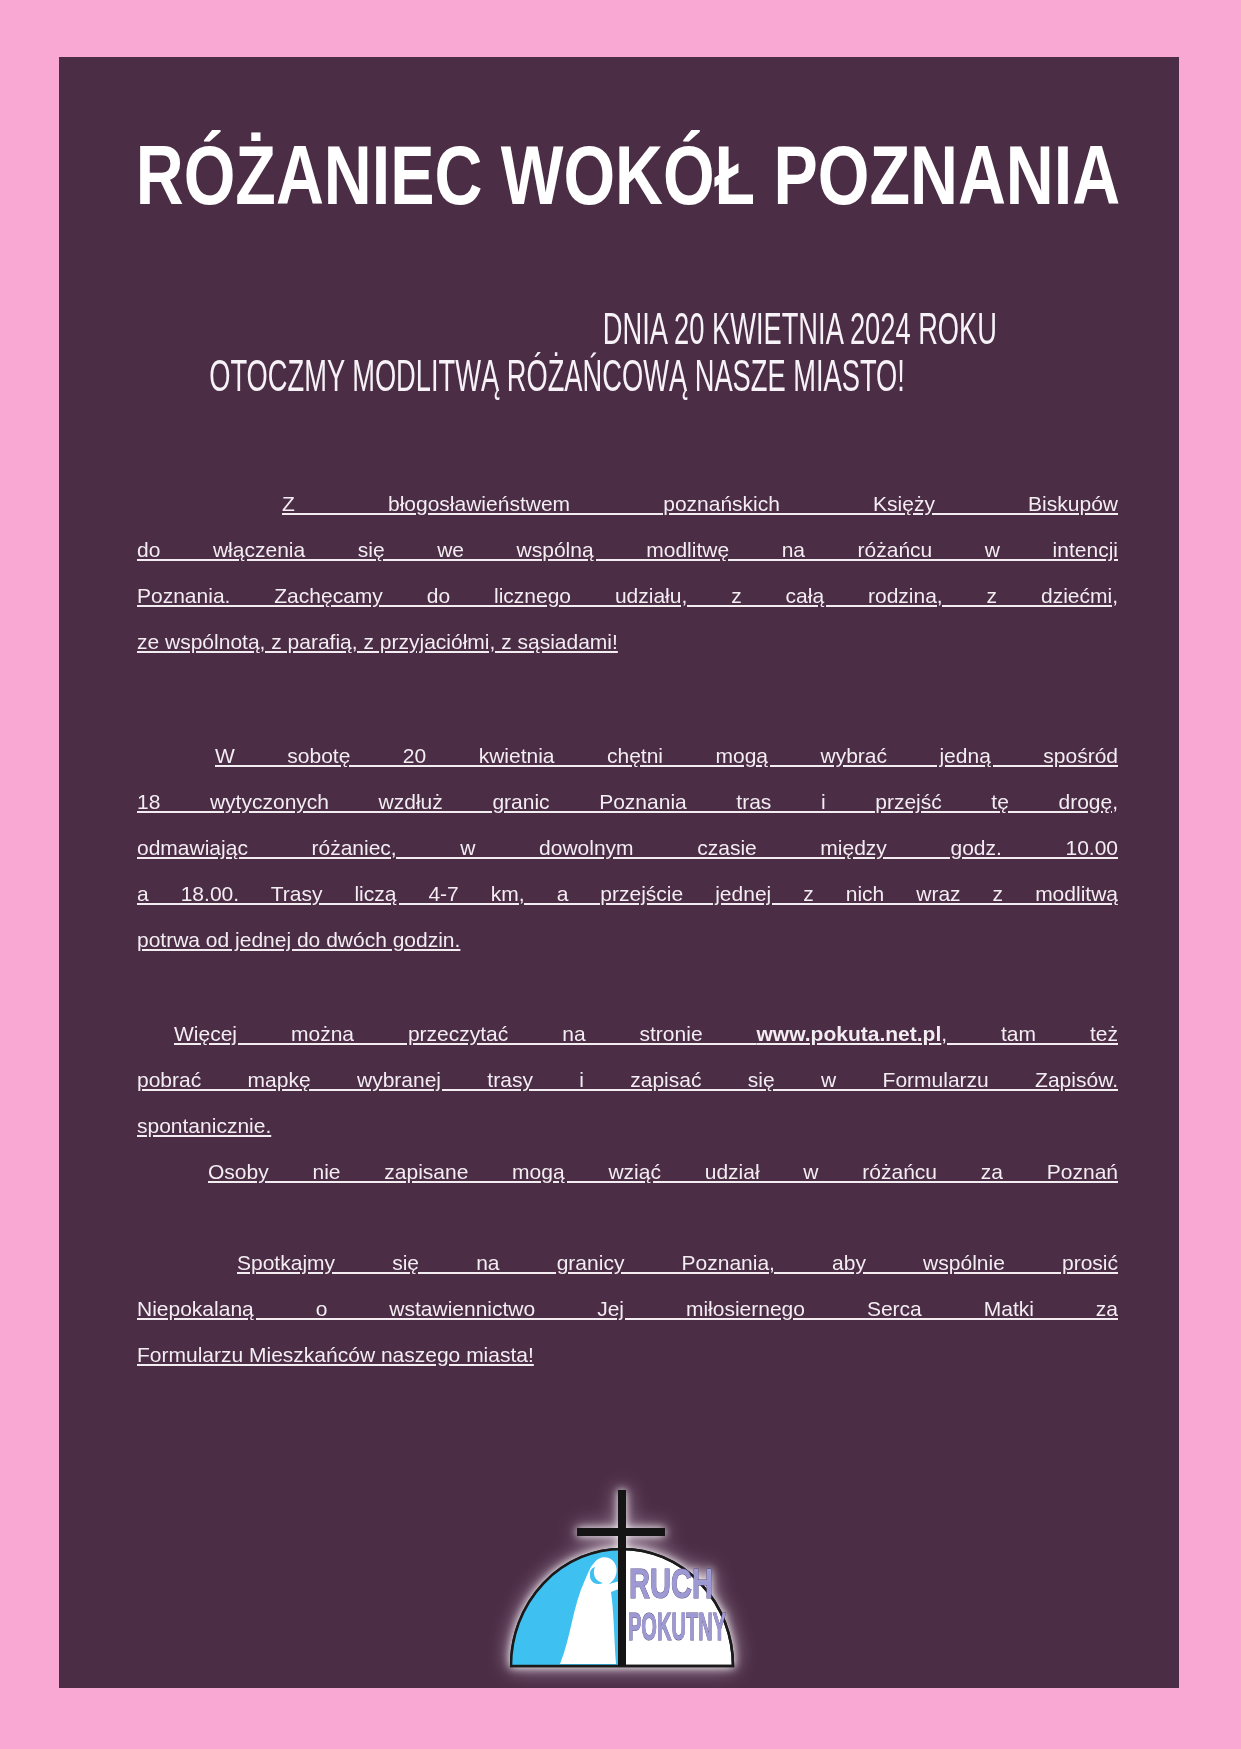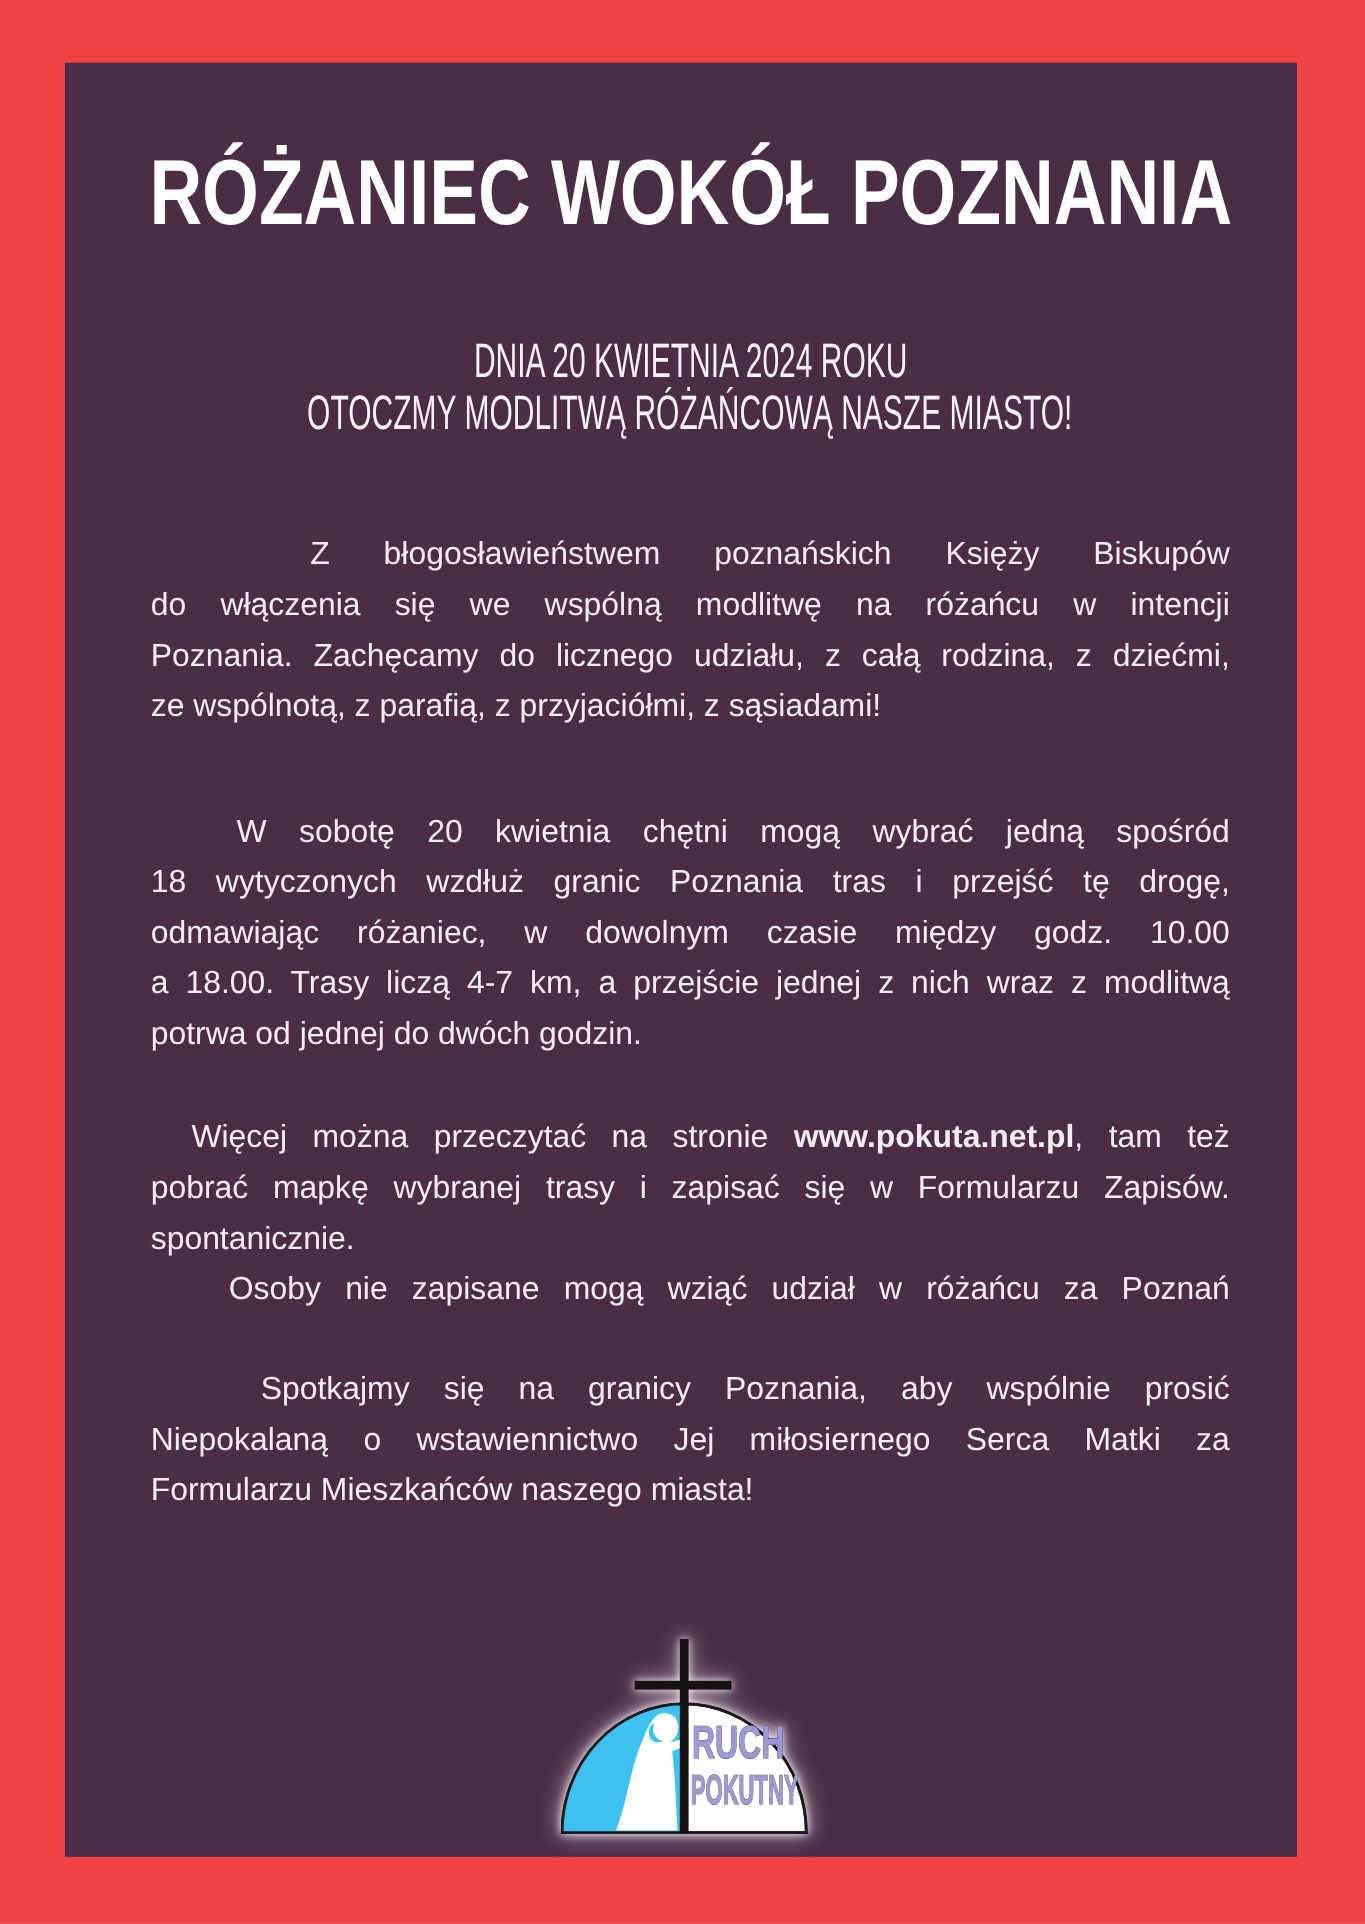--- a/index.html
+++ b/index.html
@@ -1,21 +1,21 @@
 <!DOCTYPE html>
 <html><head>
 <meta charset="utf-8">
 <style>
   html,body { margin:0; padding:0; }
   body { font-family: "Liberation Sans", sans-serif; background:#ffffff; }
   .page {
     position: relative;
     width: 1241px;
     height: 1749px;
-    background: #ef4444;
+    background: #f9a8d4;
     overflow: hidden;
   }
   .poster {
     position: absolute;
     left: 59px; top: 57px;
     width: 1120px; height: 1631px;
     background: #4B2D46;
     color: #F3EDF2;
   }
   .content {
@@ -36,36 +36,37 @@
     transform: scaleX(0.79);
     transform-origin: center;
     letter-spacing: 0px;
   }
   .subtitle {
     margin-top: 88px;
   }
   .subtitle .sub-line {
     height: 47px;
     display: flex;
-    justify-content: center;
+    justify-content: flex-end;
     align-items: center;
   }
   .subtitle .sub-text {
     font-size: 44px;
     font-weight: 400;
     color: #F7F2F7;
     white-space: nowrap;
     transform: scaleX(0.62);
     transform-origin: center;
   }
   .body-text {
     margin-top: 82px;
-    font-size: 29px;
+    font-size: 21px;
     line-height: 46px;
     color: #F3EDF2;
+    text-decoration: underline;
   }
   .paragraph { margin: 0; }
   .paragraph + .paragraph { margin-top: 68px; }
   .paragraph.no-gap { margin-top: 0; }
   .paragraph.gap-48 { margin-top: 48px; }
   .paragraph.gap-45 { margin-top: 45px; }
   .line {
     text-align: justify;
     text-align-last: justify;
     text-justify: inter-word;

